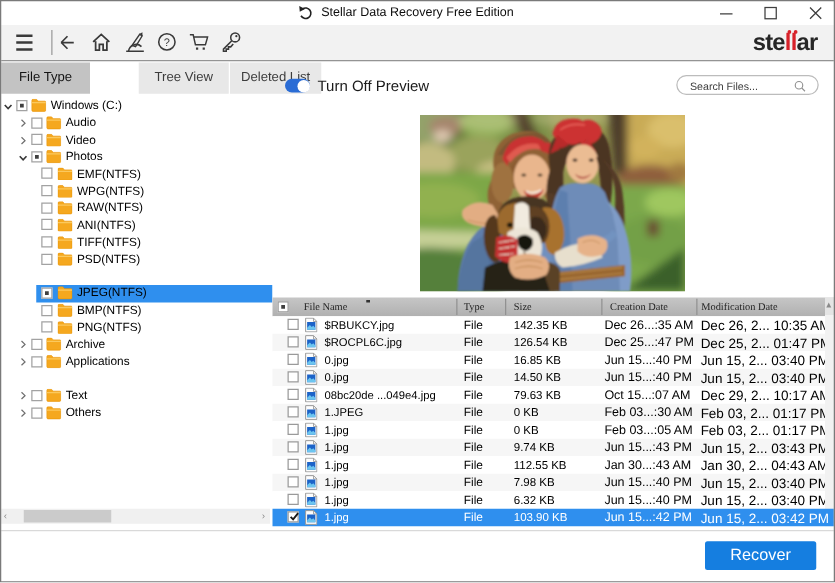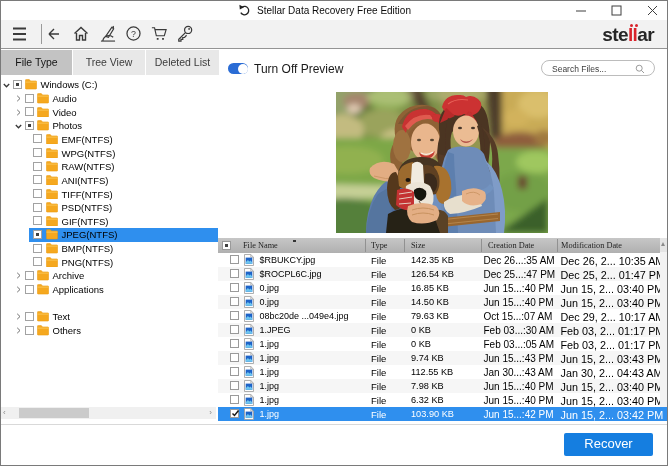--- a/index.html
+++ b/index.html
@@ -12,21 +12,21 @@
   .title-txt { position:absolute; left:256px; top:4px; font-size:10px; color:#0c0c0c; }
   .title-ico { position:absolute; left:237px; top:3px; width:14px; height:13px; }
   .winbtn { position:absolute; top:0px; }
   
   .toolbar { position:absolute; left:1px; top:20px; width:666px; height:29px; background:#f2f2f2; border-bottom:1px solid #949494; }
   .logo { position:absolute; right:13px; top:4px; font-size:19px; font-weight:bold; color:#262626; letter-spacing:-0.6px; }
   
   .tabs { position:absolute; left:1px; top:49.5px; width:666px; height:25.5px; background:#fff; }
   .tab { position:absolute; top:0; height:25.5px; line-height:25.5px; text-align:center; font-size:10.5px; color:#3c3c3c; }
   .tab.active { background:#c3c3c3; color:#141414; }
-  .tab.idle { background:#e8e8e8; }
+  .tab.idle { background:#e8e8e8;margin-left:38px; }
   
   .toggle { position:absolute; left:228px; top:63px; width:20px; height:11px; border-radius:6px; background:#2a6cd5; }
   .knob { position:absolute; right:0px; top:0.5px; width:10px; height:10px; border-radius:50%; background:#fff; }
   .toggle-label { position:absolute; left:254px; top:62px; font-size:12px; color:#1a1a1a; }
   .search { position:absolute; left:541px; top:60px; width:114px; height:16px; border:1px solid #bcbcbc; border-radius:8px; background:#fff; }
   .search-txt { position:absolute; left:10px; top:2.5px; font-size:8.5px; color:#3d3d3d; }
   
   .tree { position:absolute; left:1px; top:76px; width:217px; height:331px; background:#fff; overflow:hidden; }
   .trow { position:absolute; height:14px; width:217px; }
   .trow .txt { position:absolute; top:1.5px; font-size:9.5px; color:#000; white-space:nowrap; }
@@ -218,28 +218,20 @@
 </svg>
         <div class="txt" style="left:60.5px;">TIFF(NTFS)</div>
       </div>
       <div class="trow" style="top:124.7px;">
         <div class="chk" style="left:31.5px;"></div>
         <svg style="position:absolute;left:45px;top:1.5px;width:12px;height:10.5px;" viewBox="0 0 12 10.5">
   <path d="M0.4 1.4 Q0.4 0.4 1.4 0.4 L4.2 0.4 L5.6 1.9 L11 1.9 Q11.6 1.9 11.6 2.8 L11.6 9.2 Q11.6 10.1 10.7 10.1 L1.4 10.1 Q0.4 10.1 0.4 9.2 Z" fill="#f5a81f" stroke="#e89405" stroke-width="0.5"></path>
   <path d="M0.4 3.1 L11.6 3.1" stroke="#fbc95e" stroke-width="0.9"></path>
 </svg>
         <div class="txt" style="left:60.5px;">PSD(NTFS)</div>
-      </div>
-      <div class="trow" style="top:138.3px;">
-        <div class="chk" style="left:31.5px;"></div>
-        <svg style="position:absolute;left:45px;top:1.5px;width:12px;height:10.5px;" viewBox="0 0 12 10.5">
-  <path d="M0.4 1.4 Q0.4 0.4 1.4 0.4 L4.2 0.4 L5.6 1.9 L11 1.9 Q11.6 1.9 11.6 2.8 L11.6 9.2 Q11.6 10.1 10.7 10.1 L1.4 10.1 Q0.4 10.1 0.4 9.2 Z" fill="#f5a81f" stroke="#e89405" stroke-width="0.5"></path>
-  <path d="M0.4 3.1 L11.6 3.1" stroke="#fbc95e" stroke-width="0.9"></path>
-</svg>
-        <div class="txt" style="left:60.5px;">GIF(NTFS)</div>
       </div>
       <div class="trow" style="top:151.9px;background:#2f8fee;left:28px;width:189px;">
         <div class="chk" style="left:3.5px;">
           <div class="part"></div>
         </div>
         <svg style="position:absolute;left:17px;top:1.5px;width:12px;height:10.5px;" viewBox="0 0 12 10.5">
   <path d="M0.4 1.4 Q0.4 0.4 1.4 0.4 L4.2 0.4 L5.6 1.9 L11 1.9 Q11.6 1.9 11.6 2.8 L11.6 9.2 Q11.6 10.1 10.7 10.1 L1.4 10.1 Q0.4 10.1 0.4 9.2 Z" fill="#f5a81f" stroke="#e89405" stroke-width="0.5"></path>
   <path d="M0.4 3.1 L11.6 3.1" stroke="#fbc95e" stroke-width="0.9"></path>
 </svg>
         <div class="txt" style="left:32.5px;">JPEG(NTFS)</div>

